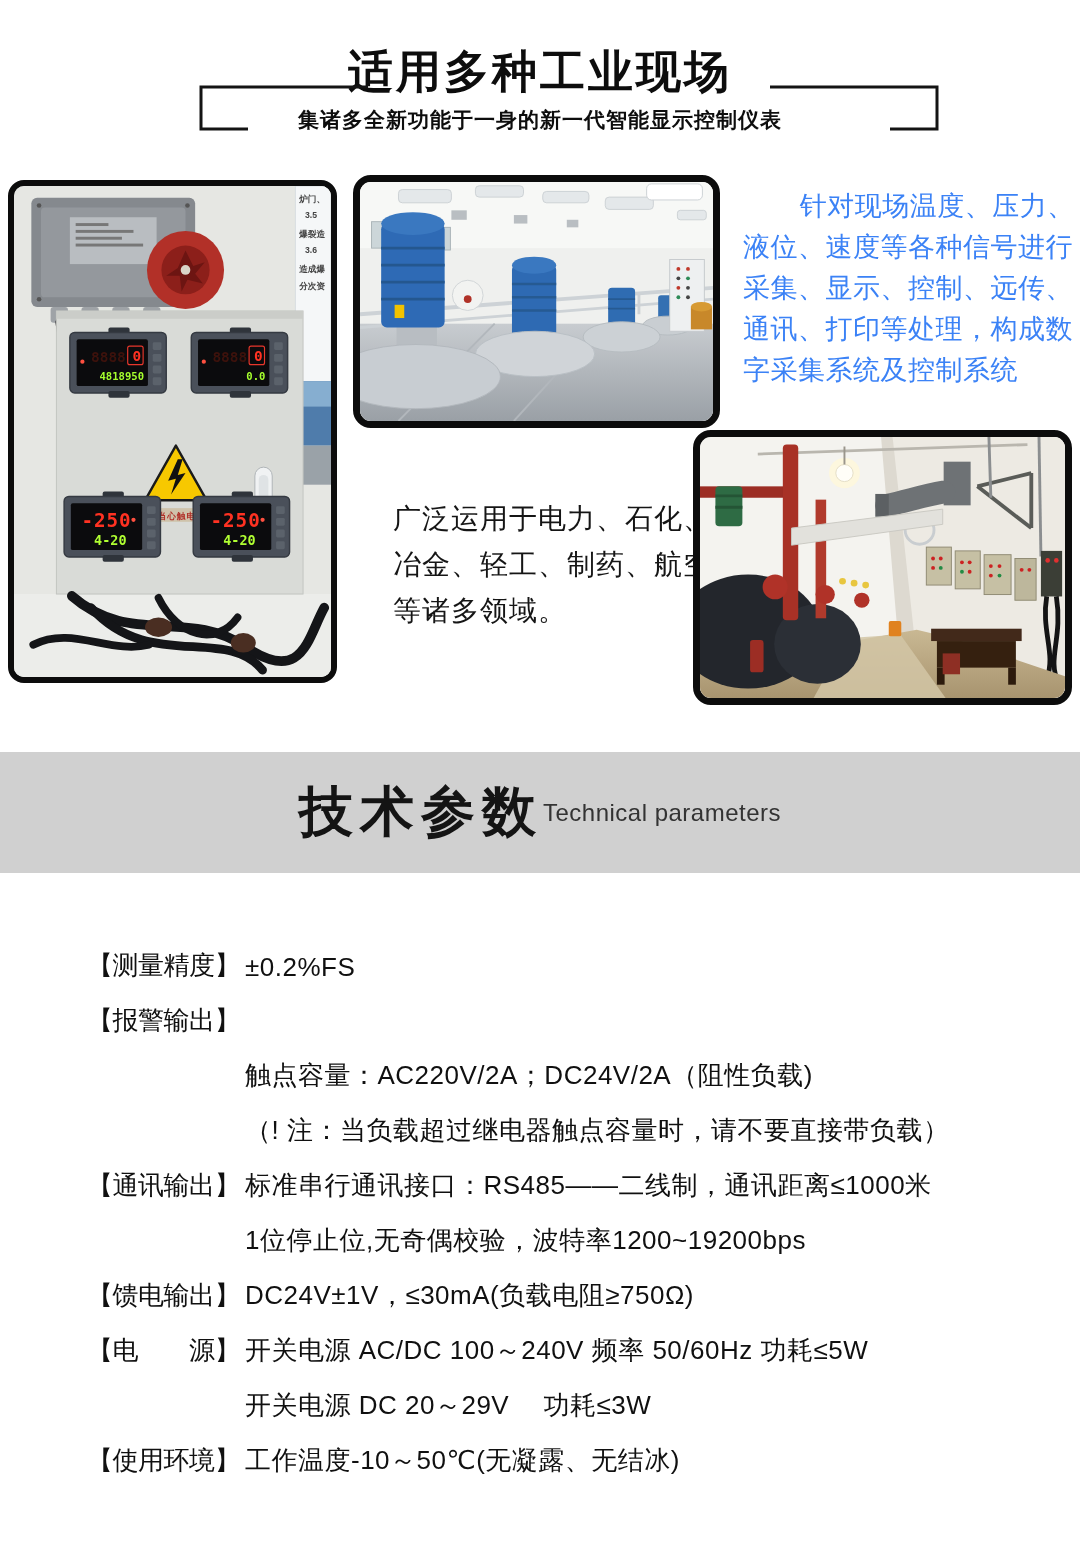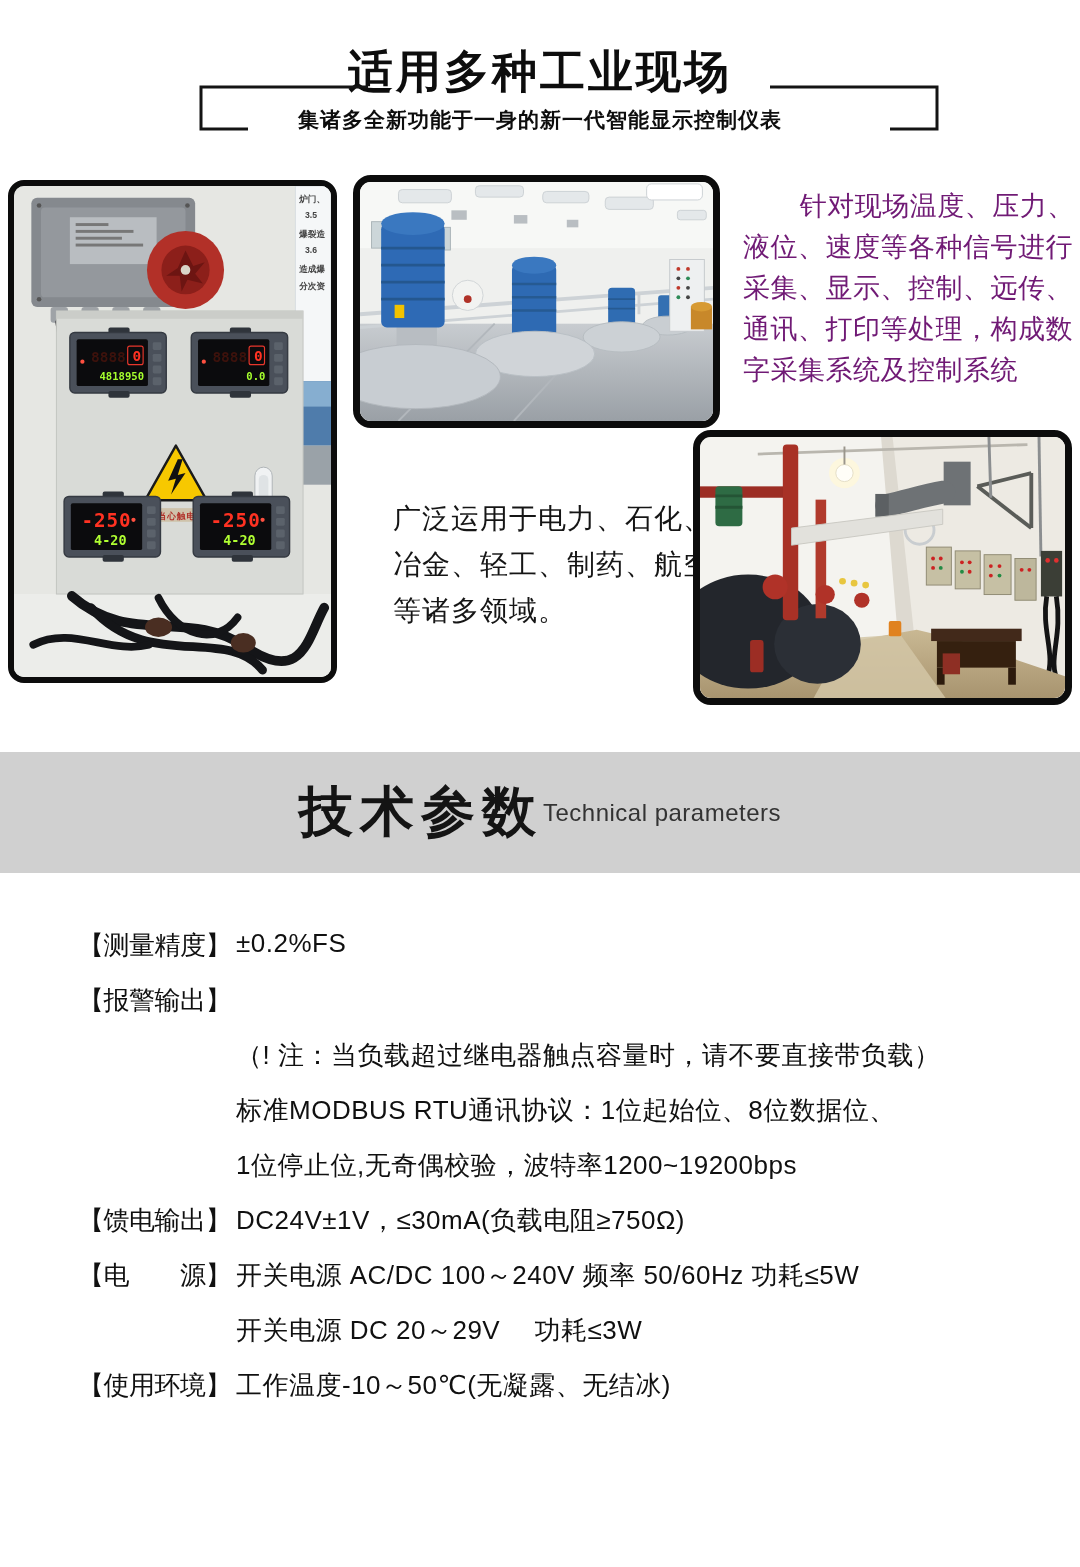--- a/index.html
+++ b/index.html
@@ -19,32 +19,32 @@
   .deco-right { left:768px; top:84px; }
   
   .collage { position:absolute; left:0; top:170px; width:1080px; height:582px; }
   .photo { position:absolute; border:6px solid #0c0c0c; border-radius:16px;
     overflow:hidden; background:#a3a3a3; }
   .photo svg { display:block; width:100%; height:100%; }
   .photo-cabinet { left:8px;  top:10px;  width:329px; height:503px; }
   .photo-factory { left:353px; top:5px;  width:367px; height:253px; border-width:7px; border-radius:18px; }
   .photo-plant   { left:693px; top:260px; width:379px; height:275px; border-width:7px; border-radius:18px; }
   .para-signal { position:absolute; left:743px; top:16px; width:334px;
-    font-size:27px; line-height:41px; letter-spacing:.5px; text-indent:2.1em; color:#701a75; }
+    font-size:27px; line-height:41px; letter-spacing:.5px; text-indent:2.1em; color:#3b82f6; }
   .para-fields { position:absolute; left:393px; top:326px; width:322px;
     font-size:28px; line-height:46px; letter-spacing:1px; color:#151515; }
   
   .banner { position:absolute; left:0; top:752px; width:1080px; height:121px;
     background:#d0d0d0; display:flex; flex-direction:row; align-items:center; justify-content:center; }
   .banner-title { font-size:54px; font-weight:700; letter-spacing:7px; color:#141414; }
   .banner-sub { font-size:24px; color:#333; letter-spacing:.5px; margin-top:1px; }
   
   .specs { position:absolute; left:0; top:873px; width:1080px; height:694px;
     padding:55px 40px 0 78px; font-size:26px; font-weight:500; letter-spacing:.5px; color:#101010; }
-  .spec-row { display:flex; align-items:flex-start; height:55px; white-space:nowrap; }
+  .spec-row { display:flex; align-items:flex-end; height:55px; white-space:nowrap;margin-left:9px; }
   .spec-label { flex:0 0 158px; letter-spacing:-.5px; }
   .indent-deep .spec-text { margin-left:305px; }
   
   .m-frame{fill:#4a505a;stroke:#353a42;stroke-width:1.5;}
   .m-face{fill:#0b0b0d;}
   .m-tab{fill:#2f343b;}
   .m-btn{fill:#5b626b;}
   .m-dot{fill:#ff5040;}
   .m-ghost{fill:#3d120c;font:700 15px "DejaVu Sans Mono",monospace;}
   .m-cursor{fill:none;stroke:#e8372c;stroke-width:1.2;}
@@ -400,25 +400,29 @@
 <div class="specs">
   <div class="spec-row">
     <span class="spec-label">【测量精度】</span>
     <span class="spec-text">±0.2%FS</span>
   </div>
   <div class="spec-row">
     <span class="spec-label">【报警输出】</span>
   </div>
   <div class="spec-row">
     <span class="spec-label"></span>
+    <span class="spec-text">触点容量：AC220V/2A；DC24V/2A（阻性负载)</span>
+  </div>
+  <div class="spec-row">
+    <span class="spec-label"></span>
     <span class="spec-text">（! 注：当负载超过继电器触点容量时，请不要直接带负载）</span>
   </div>
   <div class="spec-row">
-    <span class="spec-label"></span>
-    <span class="spec-text">标准MODBUS RTU通讯协议：1位起始位、8位数据位、</span>
+    <span class="spec-label">【通讯输出】</span>
+    <span class="spec-text">标准串行通讯接口：RS485——二线制，通讯距离≤1000米</span>
   </div>
   <div class="spec-row">
     <span class="spec-label"></span>
     <span class="spec-text">1位停止位,无奇偶校验，波特率1200~19200bps</span>
   </div>
   <div class="spec-row">
     <span class="spec-label">【馈电输出】</span>
     <span class="spec-text">DC24V±1V，≤30mA(负载电阻≥750Ω)</span>
   </div>
   <div class="spec-row">

